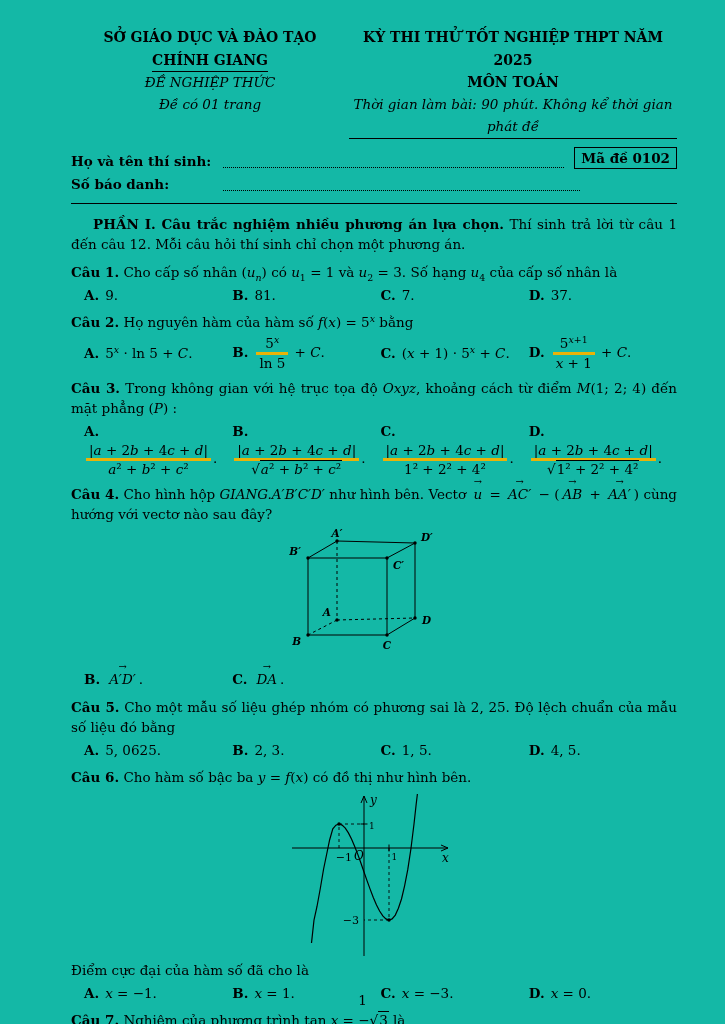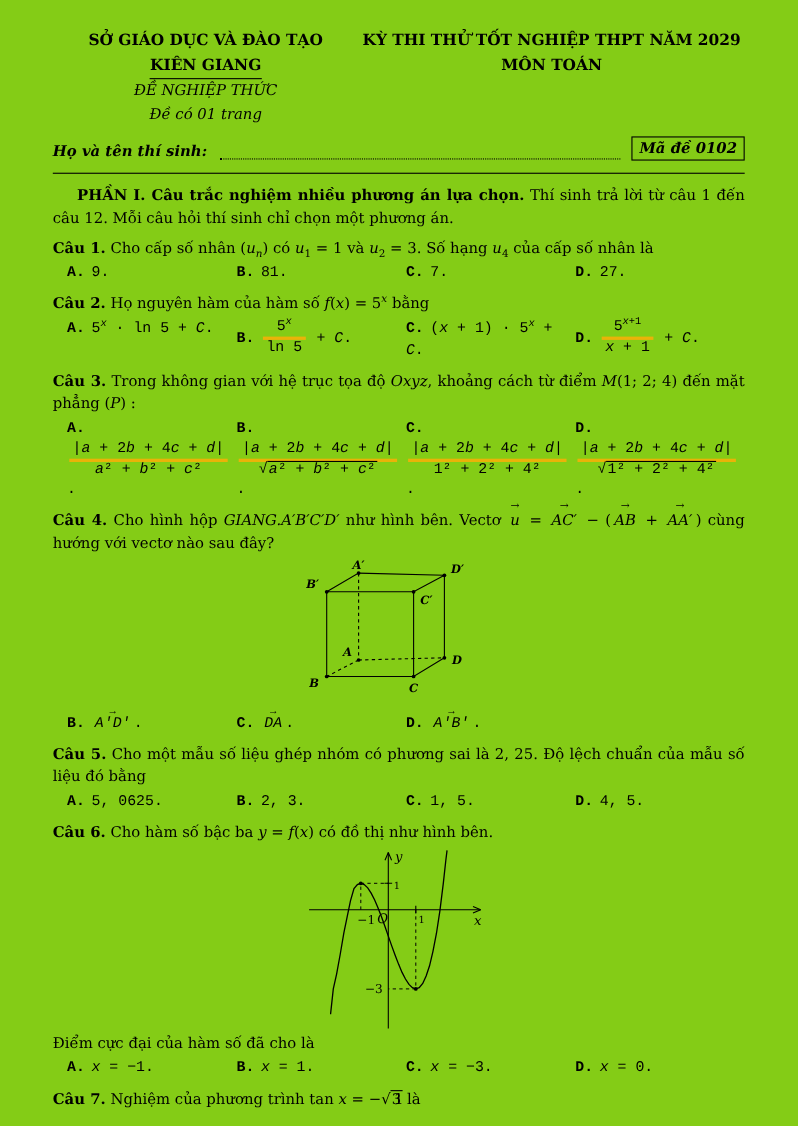--- a/index.html
+++ b/index.html
@@ -1,37 +1,37 @@
 <!DOCTYPE html>
 <html><head>
 <meta charset="utf-8">
 <style>
   html,body{margin:0;padding:0;background:#fff;}
-  .page{position:relative;width:725px;height:1024px;margin:0 auto;background:#84cc16;color:#000;
+  .page{position:relative;width:725px;height:1024px;margin:0 auto;background:#14b8a6;color:#000;
         font-family:"DejaVu Serif","Liberation Serif",serif;font-size:13.5px;line-height:1.5;
-        padding:26px 48px 0 48px;box-sizing:border-box;overflow:hidden;}
+        padding:26px 48px 0 71px;box-sizing:border-box;overflow:hidden;}
   .b{font-weight:bold;}
   .i{font-style:italic;}
   .u{display:inline-block;border-bottom:1.2px solid #000;}
   .hdr{display:flex;}
   .hdr-l{width:278px;text-align:center;line-height:1.62;}
   .hdr-r{flex:1;text-align:center;line-height:1.62;}
   .fs14{font-size:14px;}
   .cand{margin-top:10px;}
-  .crow{display:flex;align-items:flex-end;margin-top:3px;font-style:italic;}
+  .crow{display:flex;align-items:flex-end;margin-top:3px;}
   .clabel{font-weight:bold;width:152px;flex:none;}
   .dots{flex:1;border-bottom:1.6px dotted #000;height:12px;margin-bottom:3px;}
   .dots2{margin-right:97px;}
   .codebox{border:1.3px solid #000;font-weight:bold;padding:0 6px;margin-left:10px;flex:none;position:relative;top:-2px;white-space:nowrap;}
   .rule{border:none;border-top:1.6px solid #000;margin:9px 0 0 0;}
   .part{margin:10px 0 0 0;text-align:justify;text-indent:22px;}
   .q{margin-top:7px;}
   .qline{margin:0;text-align:justify;}
   .qlabel{font-weight:bold;}
-  .opts{display:flex;margin:3px 0 0 13px;font-family:Liberation Mono, monospace;}
+  .opts{display:flex;align-items:center;margin:3px 0 0 13px;}
   .opt{width:25%;}
   .opts.vecrow{padding-top:6px;}
   .ol{font-weight:bold;margin-right:6px;}
   .mi{font-style:italic;}
   sup{font-size:70%;line-height:0;}
   sub{font-size:70%;line-height:0;}
   .frac{display:inline-block;vertical-align:middle;text-align:center;line-height:1.2;margin:0 2px;}
   .frac>.fn{display:block;border-bottom:3px solid #eab308;padding:0 3px;}
   .frac>.fd{display:block;padding:0 3px;}
   .sqrt{white-space:nowrap;}
@@ -48,49 +48,54 @@
   .tlab-s{font-size:9px;}
 </style>
 </head>
 <body>
 
 <div class="page">
 
   <div class="hdr">
     <div class="hdr-l">
       <div class="b fs14">SỞ GIÁO DỤC VÀ ĐÀO TẠO</div>
-      <div><span class="b fs14 u">KIÊN GIANG</span></div>
+      <div><span class="b fs14 u">CHÍNH GIANG</span></div>
       <div class="i">ĐỀ NGHIỆP THỨC</div>
       <div class="i">Đề có 01 trang</div>
     </div>
     <div class="hdr-r">
-      <div class="b fs14">KỲ THI THỬ TỐT NGHIỆP THPT NĂM 2029</div>
+      <div class="b fs14">KỲ THI THỬ TỐT NGHIỆP THPT NĂM 2025</div>
       <div class="b fs14">MÔN TOÁN</div>
+      <div><span class="i u">Thời gian làm bài: 90 phút. Không kể thời gian phát đề</span></div>
     </div>
   </div>
 
   <div class="cand">
     <div class="crow">
       <span class="clabel">Họ và tên thí sinh:</span>
       <span class="dots"></span>
       <span class="codebox">Mã đề 0102</span>
     </div>
+    <div class="crow">
+      <span class="clabel">Số báo danh:</span>
+      <span class="dots dots2"></span>
+    </div>
   </div>
 
   <hr class="rule">
 
   <p class="part"><b>PHẦN I. Câu trắc nghiệm nhiều phương án lựa chọn.</b><span> Thí sinh trả lời từ câu 1 đến câu 12. Mỗi câu hỏi thí sinh chỉ chọn một phương án.</span></p>
 
   <div class="q">
     <p class="qline"><b class="qlabel">Câu 1.</b> <span>Cho cấp số nhân (<span class="mi">u</span><sub><span class="mi">n</span></sub>) có <span class="mi">u</span><sub>1</sub> = 1 và <span class="mi">u</span><sub>2</sub> = 3. Số hạng <span class="mi">u</span><sub>4</sub> của cấp số nhân là</span></p>
     <div class="opts">
       <span class="opt"><b class="ol">A.</b><span>9.</span></span>
       <span class="opt"><b class="ol">B.</b><span>81.</span></span>
       <span class="opt"><b class="ol">C.</b><span>7.</span></span>
-      <span class="opt"><b class="ol">D.</b><span>27.</span></span>
+      <span class="opt"><b class="ol">D.</b><span>37.</span></span>
     </div>
   </div>
 
   <div class="q">
     <p class="qline"><b class="qlabel">Câu 2.</b> <span>Họ nguyên hàm của hàm số <span class="mi">f</span>(<span class="mi">x</span>) = 5<sup><span class="mi">x</span></sup> bằng</span></p>
     <div class="opts">
       <span class="opt"><b class="ol">A.</b><span>5<sup><span class="mi">x</span></sup> · ln 5 + <span class="mi">C</span>.</span></span>
       <span class="opt"><b class="ol">B.</b><span><span class="frac"><span class="fn">5<sup><span class="mi">x</span></sup></span><span class="fd">ln 5</span></span> + <span class="mi">C</span>.</span></span>
       <span class="opt"><b class="ol">C.</b><span>(<span class="mi">x</span> + 1) · 5<sup><span class="mi">x</span></sup> + <span class="mi">C</span>.</span></span>
       <span class="opt"><b class="ol">D.</b><span><span class="frac"><span class="fn">5<sup><span class="mi">x</span>+1</sup></span><span class="fd"><span class="mi">x</span> + 1</span></span> + <span class="mi">C</span>.</span></span>
@@ -133,21 +138,20 @@
         <text class="vlab" x="136" y="13" text-anchor="start">D′</text>
         <text class="vlab" x="46" y="88" text-anchor="end">A</text>
         <text class="vlab" x="16" y="117" text-anchor="end">B</text>
         <text class="vlab" x="102" y="121" text-anchor="middle">C</text>
         <text class="vlab" x="137" y="96" text-anchor="start">D</text>
       </svg>
     </div>
     <div class="opts vecrow">
       <span class="opt"><b class="ol">B.</b><span><span class="vec"><span class="mi">A′D′</span></span>.</span></span>
       <span class="opt"><b class="ol">C.</b><span><span class="vec"><span class="mi">DA</span></span>.</span></span>
-      <span class="opt"><b class="ol">D.</b><span><span class="vec"><span class="mi">A′B′</span></span>.</span></span>
     </div>
   </div>
 
   <div class="q">
     <p class="qline"><b class="qlabel">Câu 5.</b> <span>Cho một mẫu số liệu ghép nhóm có phương sai là 2, 25. Độ lệch chuẩn của mẫu số liệu đó bằng</span></p>
     <div class="opts">
       <span class="opt"><b class="ol">A.</b><span>5, 0625.</span></span>
       <span class="opt"><b class="ol">B.</b><span>2, 3.</span></span>
       <span class="opt"><b class="ol">C.</b><span>1, 5.</span></span>
       <span class="opt"><b class="ol">D.</b><span>4, 5.</span></span>

